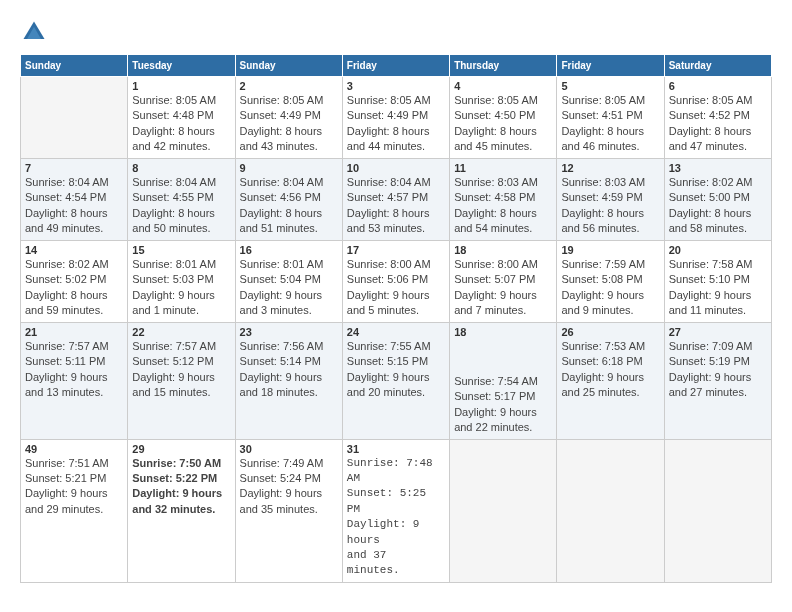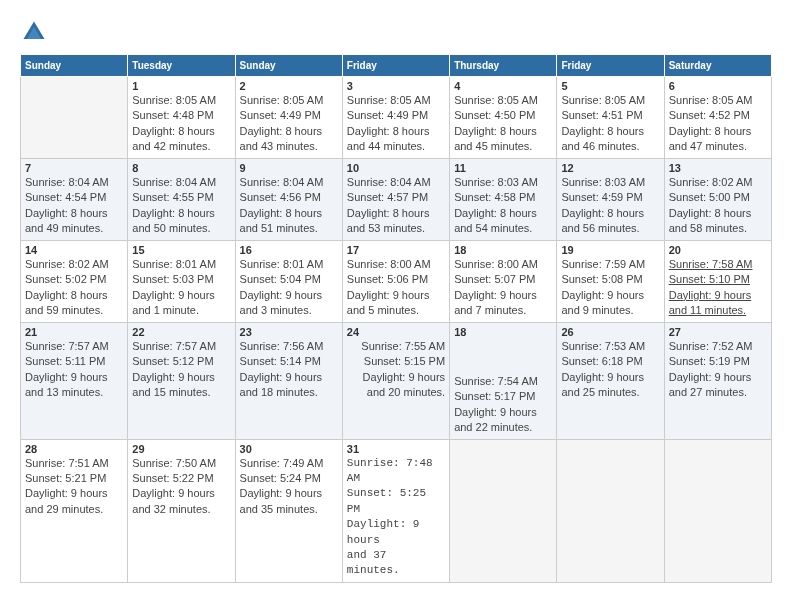--- a/index.html
+++ b/index.html
@@ -269,21 +269,21 @@
           </td>
           <td>
             <span class="day-number">19</span>
             <div class="day-info" style="white-space: pre-line;">Sunrise: 7:59 AM
 Sunset: 5:08 PM
 Daylight: 9 hours
 and 9 minutes.</div>
           </td>
           <td>
             <span class="day-number">20</span>
-            <div class="day-info" style="white-space: pre-line; text-decoration: underline;">Sunrise: 7:58 AM
+            <div class="day-info" style="white-space: pre-line;">Sunrise: 7:58 AM
 Sunset: 5:10 PM
 Daylight: 9 hours
 and 11 minutes.</div>
           </td>
         </tr>
         <tr class="row-shade">
           <td>
             <span class="day-number">21</span>
             <div class="day-info" style="white-space: pre-line;">Sunrise: 7:57 AM
 Sunset: 5:11 PM
@@ -299,58 +299,58 @@
           </td>
           <td>
             <span class="day-number">23</span>
             <div class="day-info" style="white-space: pre-line;">Sunrise: 7:56 AM
 Sunset: 5:14 PM
 Daylight: 9 hours
 and 18 minutes.</div>
           </td>
           <td>
             <span class="day-number">24</span>
-            <div class="day-info" style="white-space: pre-line; text-align: right;">Sunrise: 7:55 AM
+            <div class="day-info" style="white-space: pre-line;">Sunrise: 7:55 AM
 Sunset: 5:15 PM
 Daylight: 9 hours
 and 20 minutes.</div>
           </td>
           <td>
             <span class="day-number">18</span>
             <div class="day-info" style="white-space: pre-line; margin-top: 36px;">Sunrise: 7:54 AM
 Sunset: 5:17 PM
 Daylight: 9 hours
 and 22 minutes.</div>
           </td>
           <td>
             <span class="day-number">26</span>
             <div class="day-info" style="white-space: pre-line;">Sunrise: 7:53 AM
 Sunset: 6:18 PM
 Daylight: 9 hours
 and 25 minutes.</div>
           </td>
           <td>
             <span class="day-number">27</span>
-            <div class="day-info" style="white-space: pre-line;">Sunrise: 7:52 AM
+            <div class="day-info" style="white-space: pre-line;">Sunrise: 7:09 AM
 Sunset: 5:19 PM
 Daylight: 9 hours
 and 27 minutes.</div>
           </td>
         </tr>
         <tr>
           <td>
-            <span class="day-number">28</span>
+            <span class="day-number">49</span>
             <div class="day-info" style="white-space: pre-line;">Sunrise: 7:51 AM
 Sunset: 5:21 PM
 Daylight: 9 hours
 and 29 minutes.</div>
           </td>
           <td>
             <span class="day-number">29</span>
-            <div class="day-info" style="white-space: pre-line;">Sunrise: 7:50 AM
+            <div class="day-info" style="white-space: pre-line; font-weight: bold;">Sunrise: 7:50 AM
 Sunset: 5:22 PM
 Daylight: 9 hours
 and 32 minutes.</div>
           </td>
           <td>
             <span class="day-number">30</span>
             <div class="day-info" style="white-space: pre-line;">Sunrise: 7:49 AM
 Sunset: 5:24 PM
 Daylight: 9 hours
 and 35 minutes.</div>

